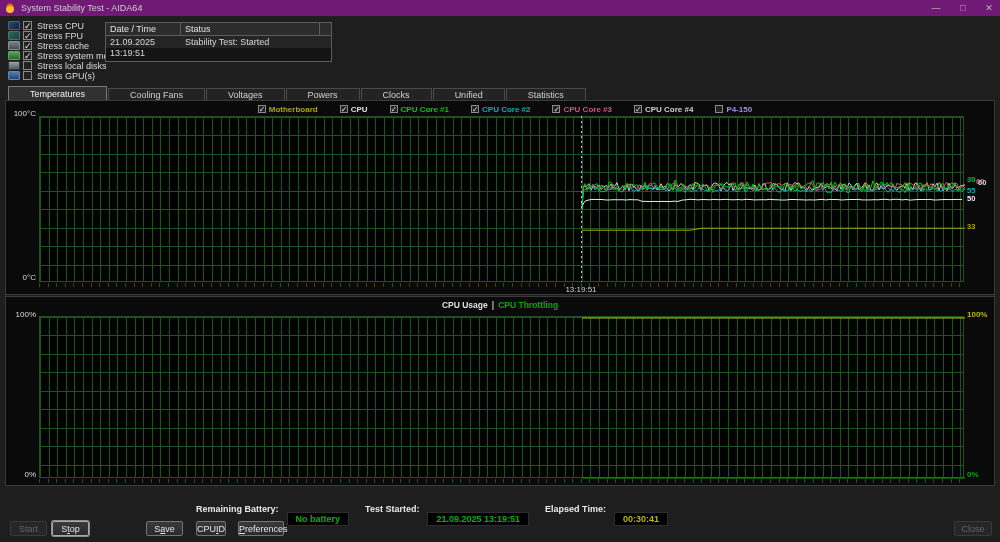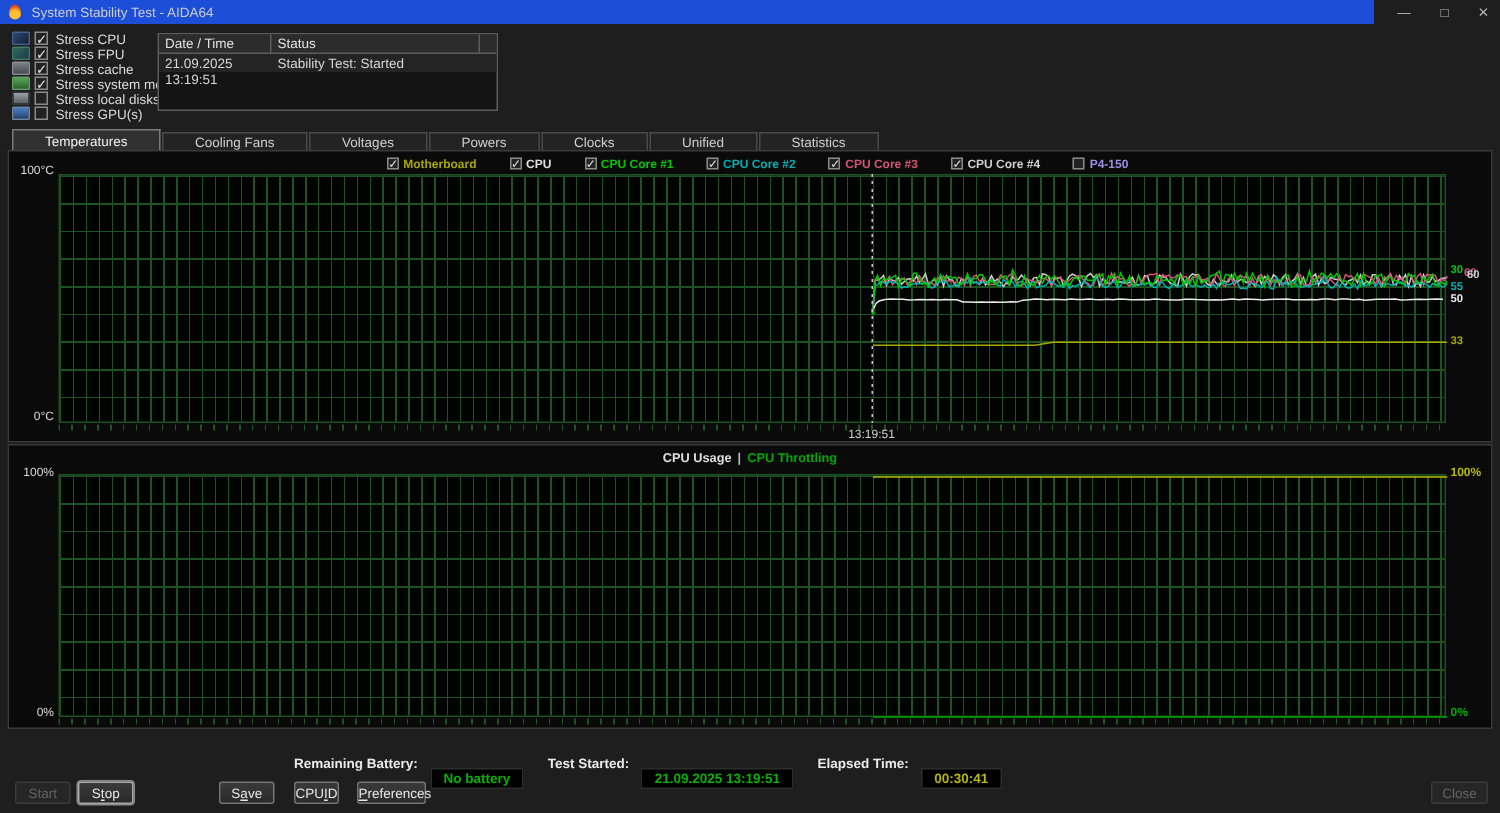--- a/index.html
+++ b/index.html
@@ -1,20 +1,20 @@
 <!DOCTYPE html>
 <html><head>
 <meta charset="utf-8">
 <style>
   html,body{margin:0;padding:0;background:#000;}
   *{box-sizing:border-box;font-family:"Liberation Sans",sans-serif;}
   .window{position:relative;width:1000px;height:542px;background:#1e1e1e;overflow:hidden;}
 
   
-  .titlebar{position:absolute;left:0;top:0;width:916px;height:16px;background:#1d4ed8;}
+  .titlebar{position:absolute;left:0;top:0;width:1000px;height:16px;background:#701a75;}
   .flame-icon{position:absolute;left:6px;top:3px;width:8px;height:10px;
     background:radial-gradient(circle at 50% 72%,#ffc030 0 38%,#e85515 70%,#b23208 100%);
     border-radius:50% 50% 50% 50%/62% 62% 38% 38%;}
   .win-title{position:absolute;left:21px;top:2px;font-size:9px;color:#cccccc;line-height:12px;}
   .win-btn{position:absolute;top:0;width:24px;height:16px;color:#b8b8b8;font-size:9px;
     text-align:center;line-height:15px;background:transparent;border:none;padding:0;}
   .wb-min{left:924px;} .wb-max{left:951px;} .wb-close{left:977px;}
 
   
   .stress-row{position:absolute;left:8px;width:220px;height:10px;}
@@ -25,21 +25,21 @@
   .memory-icon{background:linear-gradient(#57a557,#2c642c);border:1px solid #67a067;}
   .disk-icon{background:linear-gradient(#9aa1a8,#565b60);border:1px solid #33373b;}
   .gpu-icon{background:linear-gradient(#4a7ec2,#27456f);border:1px solid #6f83a5;}
   .cb{display:inline-block;width:9px;height:9px;background:#222;border:1px solid #8a8a8a;
     color:#e0e0e0;font-size:9px;line-height:8px;text-align:center;vertical-align:top;}
   .cb.checked::after{content:"\2713";}
   .stress-cb{position:absolute;left:15px;top:0;}
   .stress-label{position:absolute;left:29px;top:0;font-size:9px;line-height:10px;color:#dadada;}
 
   
-  .log-table{position:absolute;left:105px;top:22px;width:227px;height:52px;background:#141414;border:1px solid #5c5c5c;}
+  .log-table{position:absolute;left:105px;top:22px;width:227px;height:40px;background:#141414;border:1px solid #5c5c5c;}
   .log-header{display:flex;height:13px;background:#2c2c2c;border-bottom:1px solid #5c5c5c;}
   .log-hcell{border-right:1px solid #5c5c5c;font-size:9px;color:#e2e2e2;padding:1px 4px 0;line-height:11px;}
   .hc1{width:75px;} .hc2{flex:1;} .hc3{width:11px;border-right:none;}
   .log-row{display:flex;height:12px;background:#242424;}
   .log-cell{font-size:9px;color:#d6d6d6;padding:1px 4px 0;line-height:11px;}
   .rc1{width:75px;} .rc2{flex:1;}
 
   
   .tabbar{position:absolute;left:8px;top:86px;height:14px;display:flex;align-items:flex-end;}
   .tab{height:12px;padding:0 21px;margin-right:1px;background:#232323;border:1px solid #4a4a4a;border-bottom:none;

